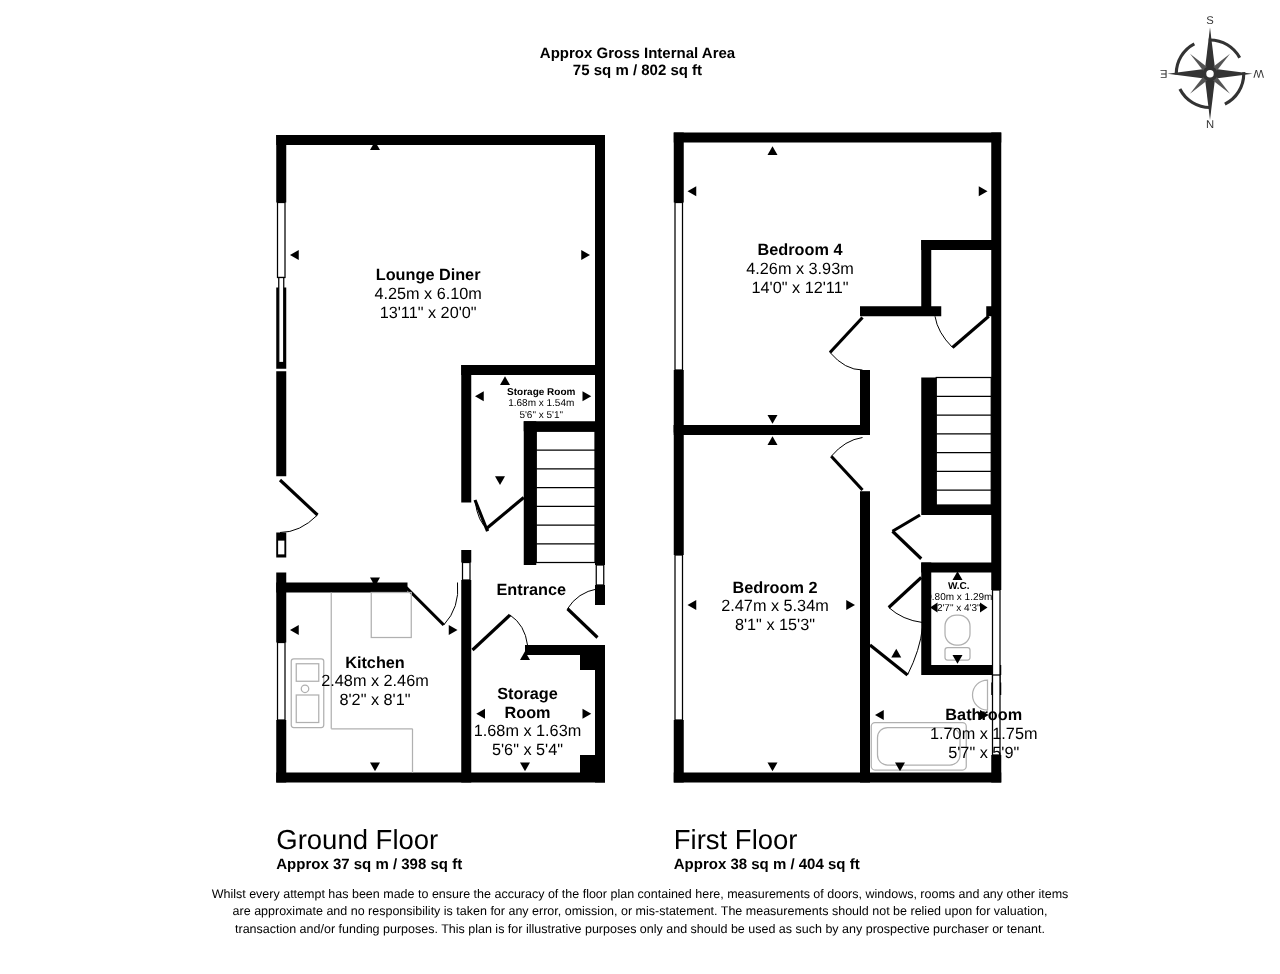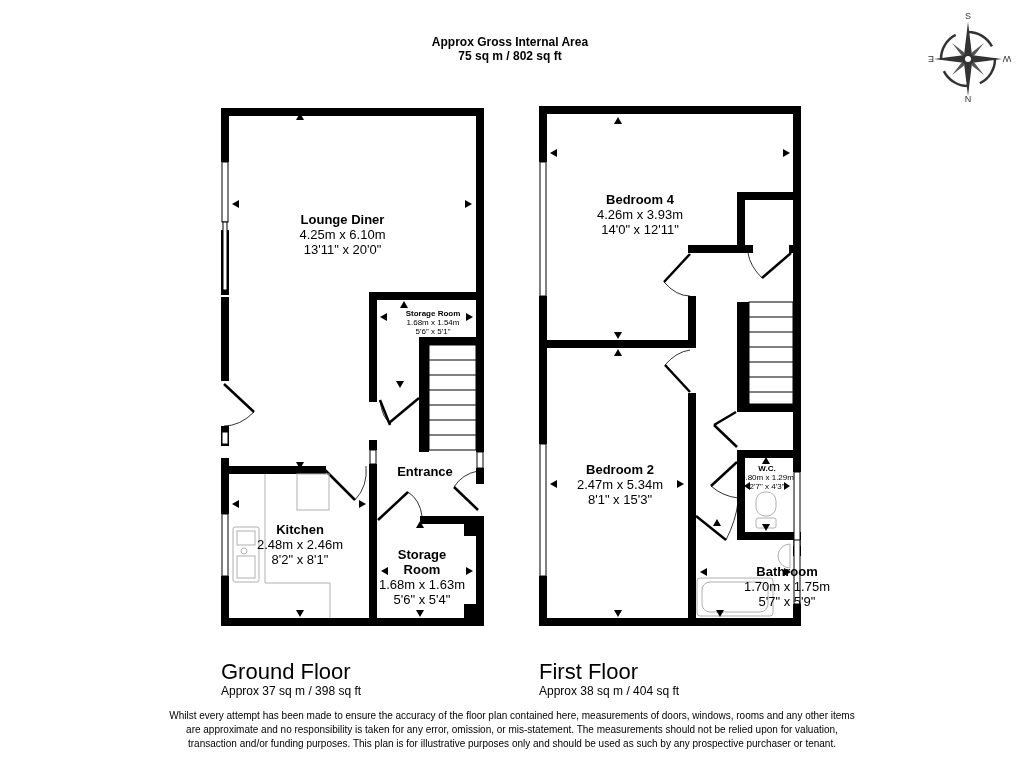--- a/index.html
+++ b/index.html
@@ -6,21 +6,21 @@
   body { width:1024px; height:779px; position:relative; overflow:hidden; font-family:"Liberation Sans", sans-serif; color:#000; }
   .title { position:absolute; left:400px; top:35px; width:220px; text-align:center; font-weight:bold; font-size:12px; line-height:14px; }
   .compass { position:absolute; left:928px; top:8px; width:84px; height:96px; }
   svg.plan { position:absolute; left:0; top:0; width:1024px; height:779px; }
   .lbl { position:absolute; text-align:center; white-space:nowrap; }
   .rname { font-weight:bold; font-size:13px; line-height:15px; }
   .rdim { font-size:13px; line-height:15px; }
   .sm .rname { font-size:8px; line-height:9px; }
   .sm .rdim { font-size:8px; line-height:9px; }
   .floor-name { position:absolute; font-size:22px; }
-  .floor-area { position:absolute; font-size:12px; font-weight:normal; }
+  .floor-area { position:absolute; font-size:12px; font-weight:bold; }
   .disclaimer { position:absolute; left:168px; top:709px; width:688px; text-align:center; font-size:10px; line-height:14px; }
 </style>
 </head>
 <body>
 
 <div class="title">
   <div>Approx Gross Internal Area</div>
   <div>75 sq m / 802 sq ft</div>
 </div>
 

